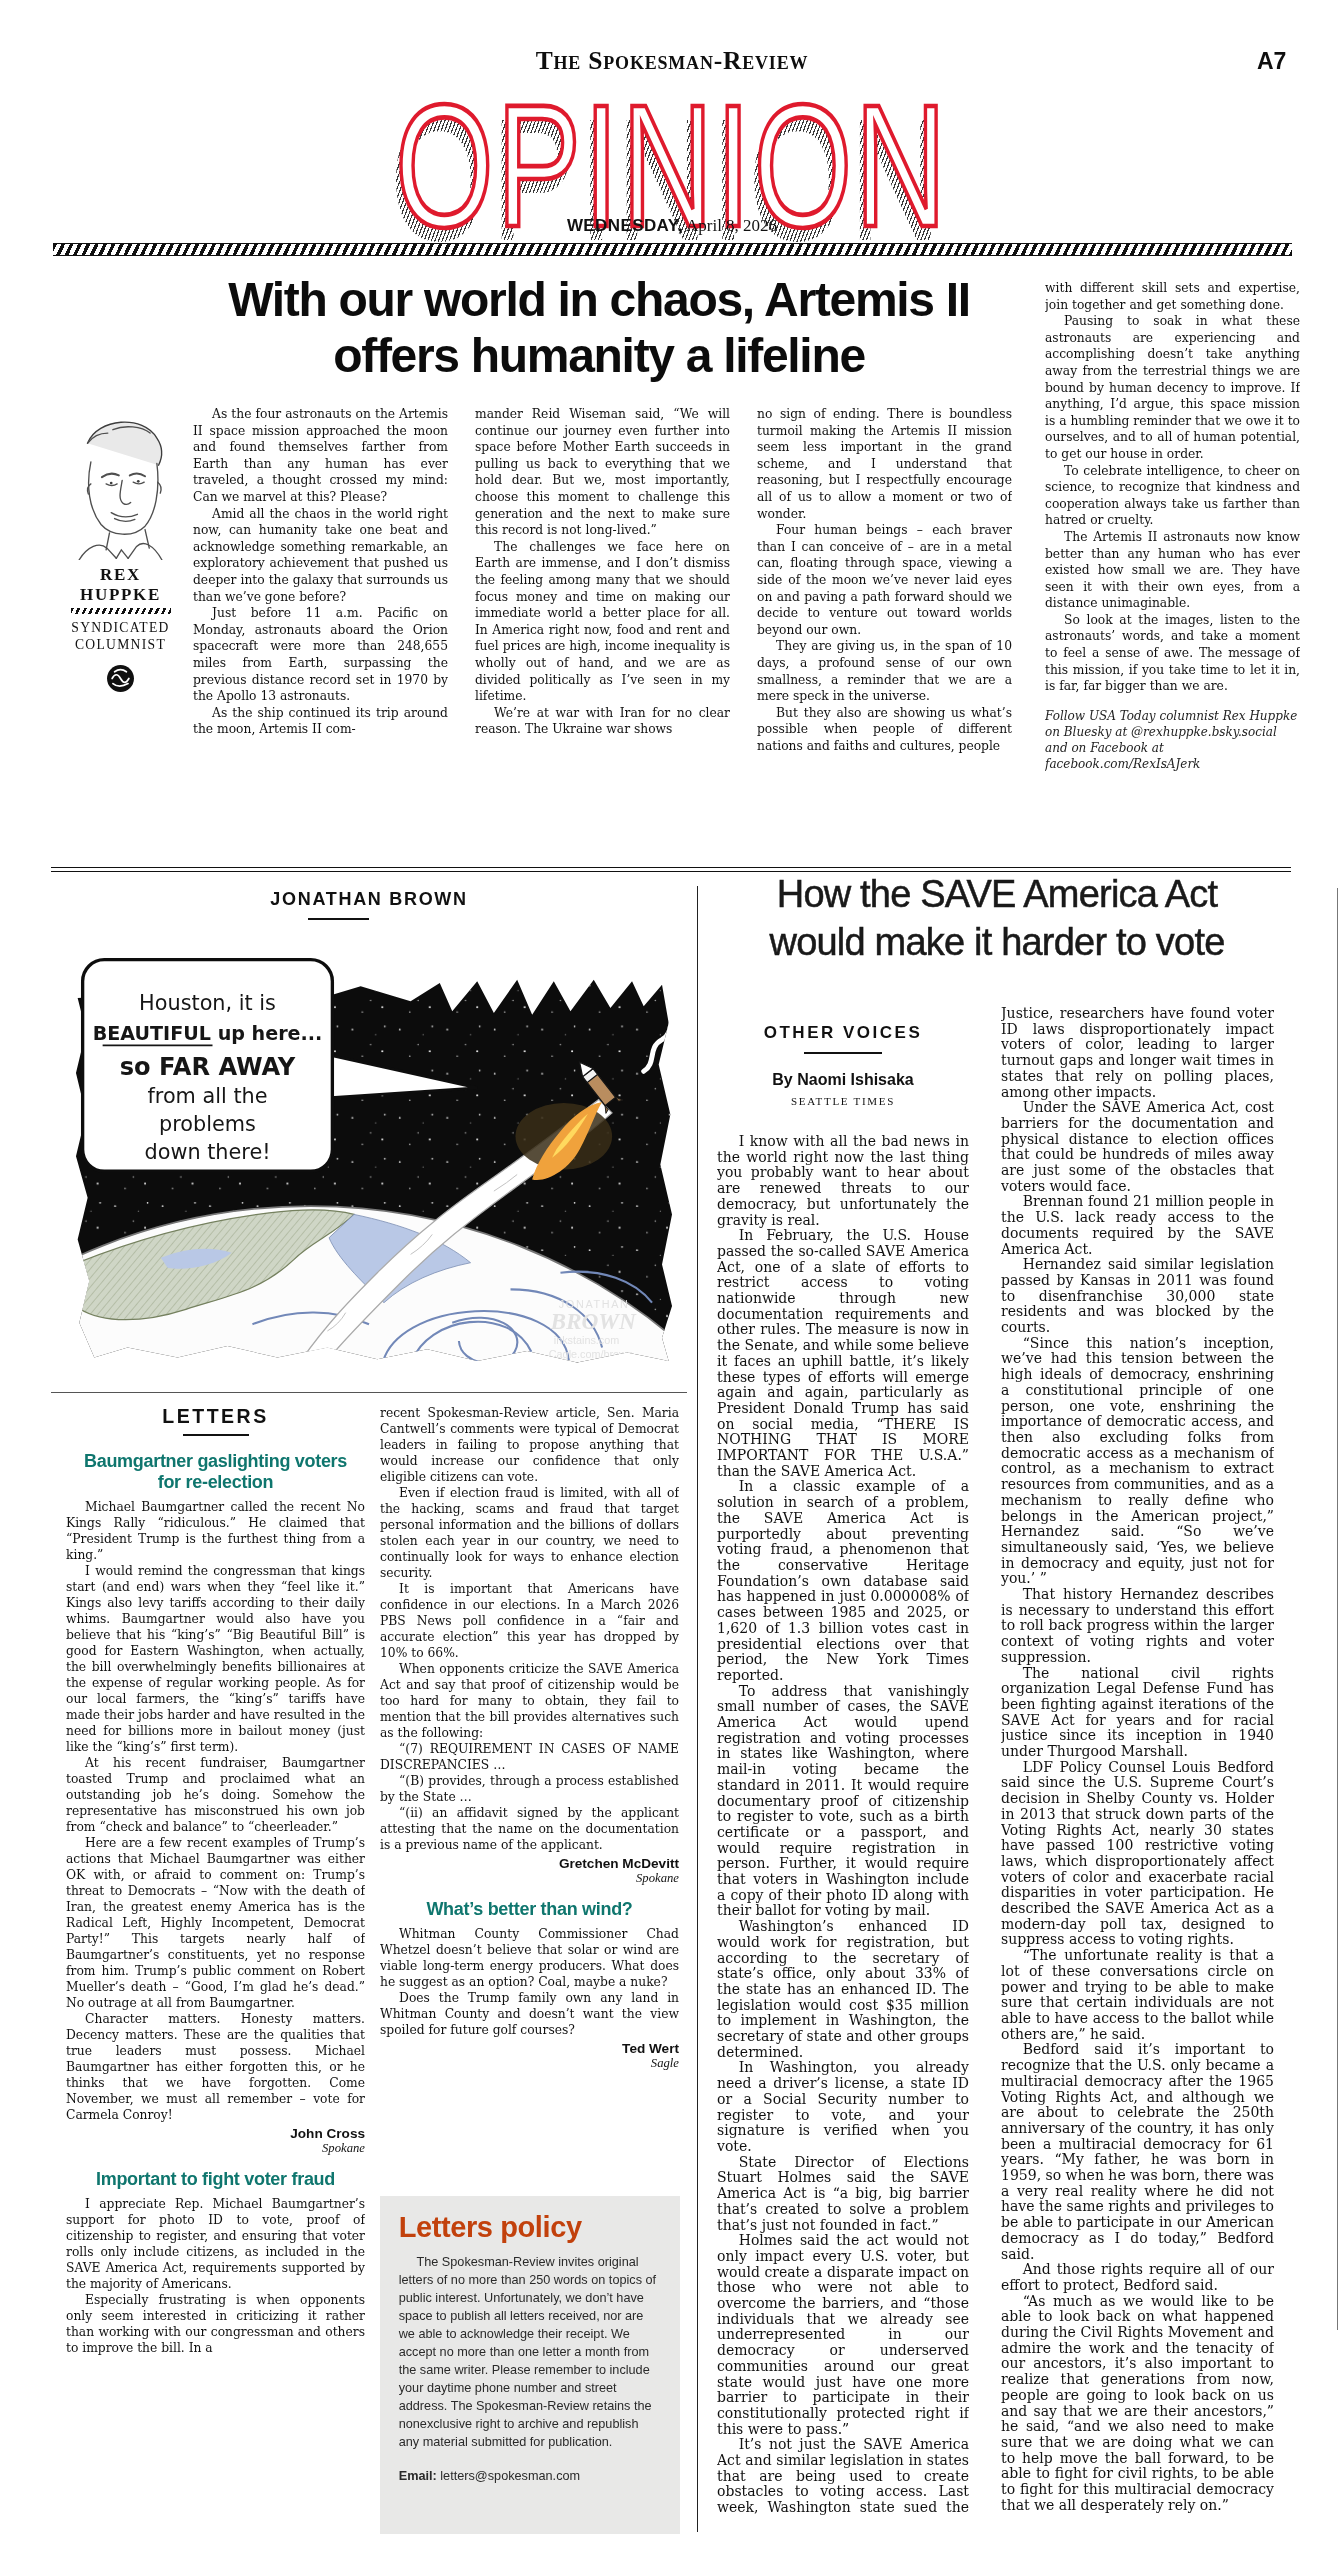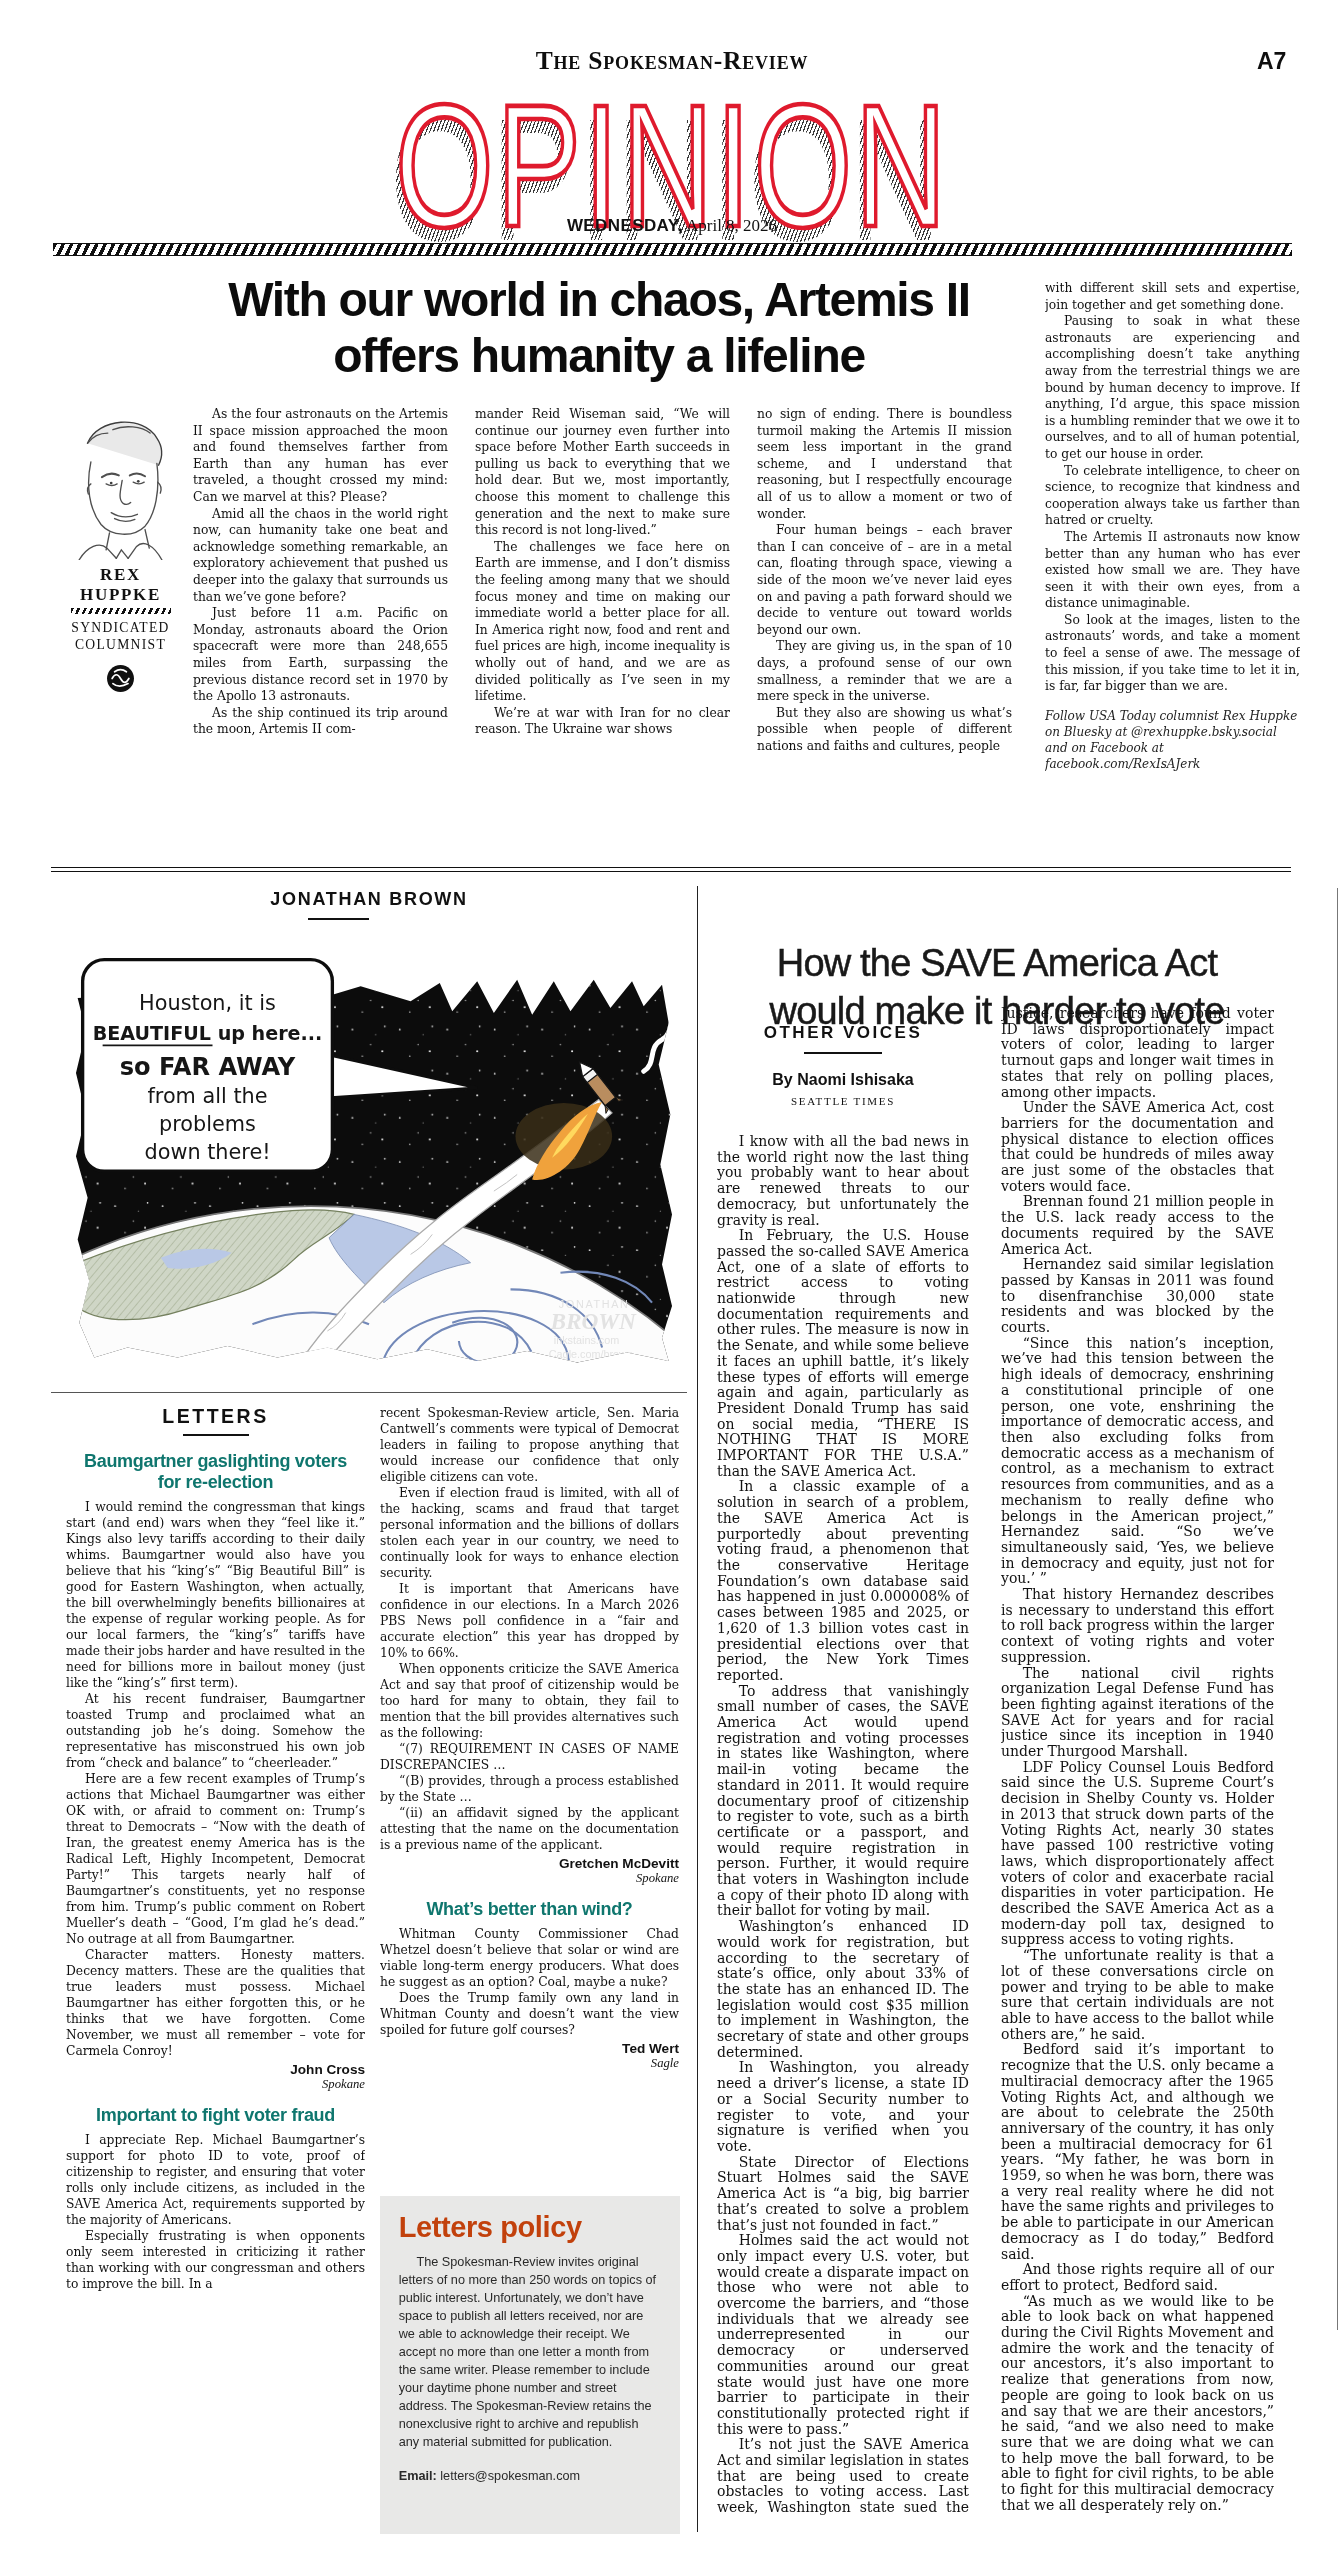--- a/index.html
+++ b/index.html
@@ -72,21 +72,21 @@
   .loc{margin:0 0 8.5px;text-align:right;font:italic 12.7px "Liberation Serif",serif;text-indent:0;}
 
   .policy-box{left:380px;top:2196px;width:300px;height:338px;background:#e8e8e7;
       box-sizing:border-box;padding:15.3px 18.7px;}
   .policy-title{margin:0 0 8.5px;font:700 29px "Liberation Sans",sans-serif;letter-spacing:-0.4px;color:#c2410c;}
   .policy-p{margin:0;font:400 12.7px/18px "Liberation Sans",sans-serif;color:#2a2a2a;text-indent:1.4em;}
   .policy-email{margin-top:18.7px;font:400 12.7px "Liberation Sans",sans-serif;color:#2a2a2a;}
   .policy-email b{font-weight:700;}
 
   
-  .save-headline{left:717px;top:939px;width:560px;text-align:center;
+  .save-headline{left:717px;top:870px;width:560px;text-align:center;
       font:400 38px "Liberation Sans",sans-serif;letter-spacing:-0.8px;line-height:48px;color:#191919;
       -webkit-text-stroke:0.5px #191919;}
   .ov-label{left:717px;width:252px;top:1023px;text-align:center;
       font:700 17px "Liberation Sans",sans-serif;letter-spacing:2.5px;}
   .ov-rule{left:843px;width:78px;top:1052px;margin-left:-39px;}
   .ov-by{left:717px;width:252px;top:1071px;text-align:center;font:700 16px "Liberation Sans",sans-serif;}
   .ov-src{left:717px;width:252px;top:1095px;text-align:center;
       font:400 11px "Liberation Serif",serif;letter-spacing:1.7px;}
   .save-col{overflow:hidden;}
   .save-col .bp{font-size:14px;line-height:15.7px;}
@@ -273,20 +273,21 @@
     </g>
   </svg>
 
   <div class="abs under-cartoon-rule"></div>
 
   <div class="abs letters-label">LETTERS</div>
   <div class="abs small-rule letters-rule"></div>
 
   <div class="abs let-col lc1">
       <h3 class="letter-head">Baumgartner gaslighting voters for re-election</h3>
+      <p class="bp">Michael Baumgartner called the recent No Kings Rally “ridiculous.” He claimed that “President Trump is the furthest thing from a king.”</p>
       <p class="bp">I would remind the congressman that kings start (and end) wars when they “feel like it.” Kings also levy tariffs according to their daily whims. Baumgartner would also have you believe that his “king’s” “Big Beautiful Bill” is good for Eastern Washington, when actually, the bill overwhelmingly benefits billionaires at the expense of regular working people. As for our local farmers, the “king’s” tariffs have made their jobs harder and have resulted in the need for billions more in bailout money (just like the “king’s” first term).</p>
       <p class="bp">At his recent fundraiser, Baumgartner toasted Trump and proclaimed what an outstanding job he’s doing. Somehow the representative has misconstrued his own job from “check and balance” to “cheerleader.”</p>
       <p class="bp">Here are a few recent examples of Trump’s actions that Michael Baumgartner was either OK with, or afraid to comment on: Trump’s threat to Democrats – “Now with the death of Iran, the greatest enemy America has is the Radical Left, Highly Incompetent, Democrat Party!” This targets nearly half of Baumgartner’s constituents, yet no response from him. Trump’s public comment on Robert Mueller’s death – “Good, I’m glad he’s dead.” No outrage at all from Baumgartner.</p>
       <p class="bp">Character matters. Honesty matters. Decency matters. These are the qualities that true leaders must possess. Michael Baumgartner has either forgotten this, or he thinks that we have forgotten. Come November, we must all remember – vote for Carmela Conroy!</p>
       <p class="sig">John Cross</p>
       <p class="loc">Spokane</p>
       <h3 class="letter-head">Important to fight voter fraud</h3>
       <p class="bp">I appreciate Rep. Michael Baumgartner’s support for photo ID to vote, proof of citizenship to register, and ensuring that voter rolls only include citizens, as included in the SAVE America Act, requirements supported by the majority of Americans.</p>
       <p class="bp">Especially frustrating is when opponents only seem interested in criticizing it rather than working with our congressman and others to improve the bill. In a</p>
     </div>

